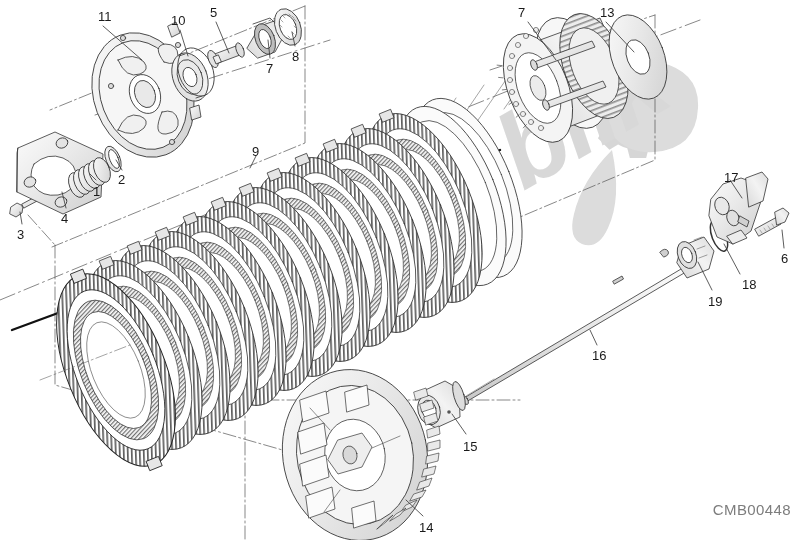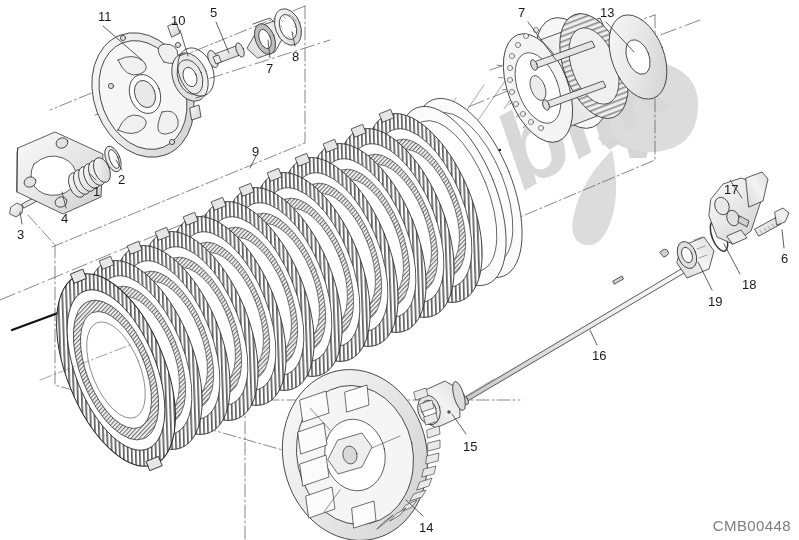--- a/index.html
+++ b/index.html
@@ -2,21 +2,21 @@
 <html><head>
 <meta charset="utf-8">
 <style>
   html,body{margin:0;padding:0;background:#ffffff;}
   body{width:799px;height:540px;overflow:hidden;
        font-family:"Liberation Sans","DejaVu Sans",sans-serif;}
   #stage{position:relative;width:799px;height:540px;background:#fff;}
   #stage svg.layer{position:absolute;left:0;top:0;width:799px;height:540px;}
   .callout{position:absolute;font-family:"Liberation Sans","DejaVu Sans",sans-serif;
            font-size:13px;color:#1a1a1a;line-height:1;white-space:nowrap;}
-  #diagcode{position:absolute;right:8px;bottom:6px;font-size:15px;color:#7d7d7d;
+  #diagcode{position:absolute;right:8px;bottom:22px;font-size:15px;color:#7d7d7d;
             letter-spacing:.4px;font-family:"Liberation Sans","DejaVu Sans",sans-serif;}
 </style>
 </head>
 <body>
 
 <div id="stage">
 
   <svg class="layer" viewBox="0 0 799 540">
     <g opacity="0.85">
 
@@ -496,21 +496,21 @@
       <div class="callout" style="left: 210px; top: 6px;">5</div>
       <div class="callout" style="left: 266px; top: 62px;">7</div>
       <div class="callout" style="left: 292px; top: 50px;">8</div>
       <div class="callout" style="left: 518px; top: 6px;">7</div>
       <div class="callout" style="left: 600px; top: 6px;">13</div>
       <div class="callout" style="left: 118px; top: 173px;">2</div>
       <div class="callout" style="left: 93px; top: 185px;">1</div>
       <div class="callout" style="left: 61px; top: 212px;">4</div>
       <div class="callout" style="left: 17px; top: 228px;">3</div>
       <div class="callout" style="left: 252px; top: 145px;">9</div>
-      <div class="callout" style="left: 724px; top: 171px; margin-top: 12px;">17</div>
+      <div class="callout" style="left: 724px; top: 171px;">17</div>
       <div class="callout" style="left: 781px; top: 252px;">6</div>
       <div class="callout" style="left: 742px; top: 278px;">18</div>
       <div class="callout" style="left: 708px; top: 295px; text-align: center;">19</div>
       <div class="callout" style="left: 592px; top: 349px;">16</div>
       <div class="callout" style="left: 463px; top: 440px;">15</div>
       <div class="callout" style="left: 419px; top: 521px;">14</div>
     </div>
 
   <div id="diagcode">CMB00448</div>
 

